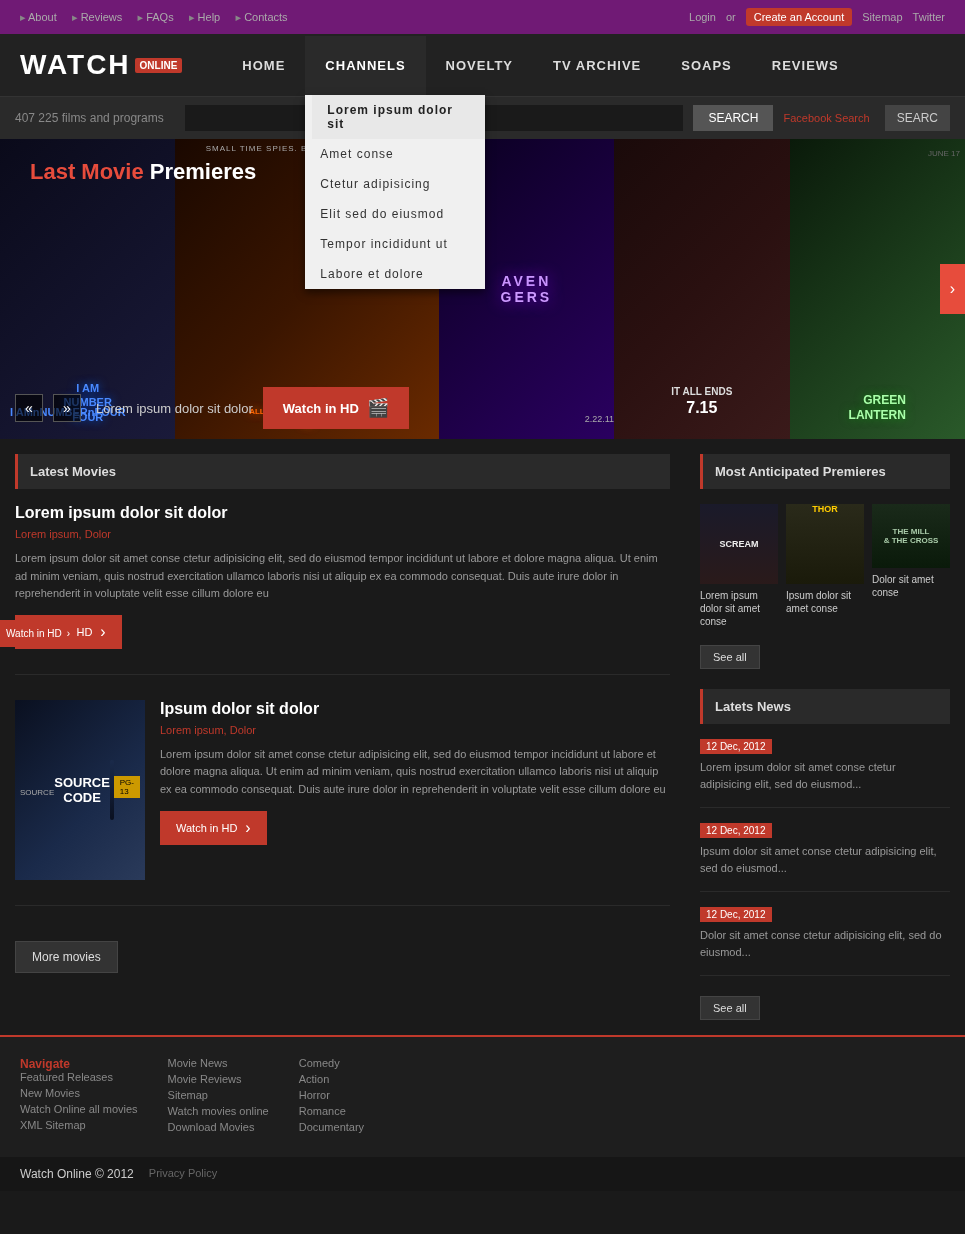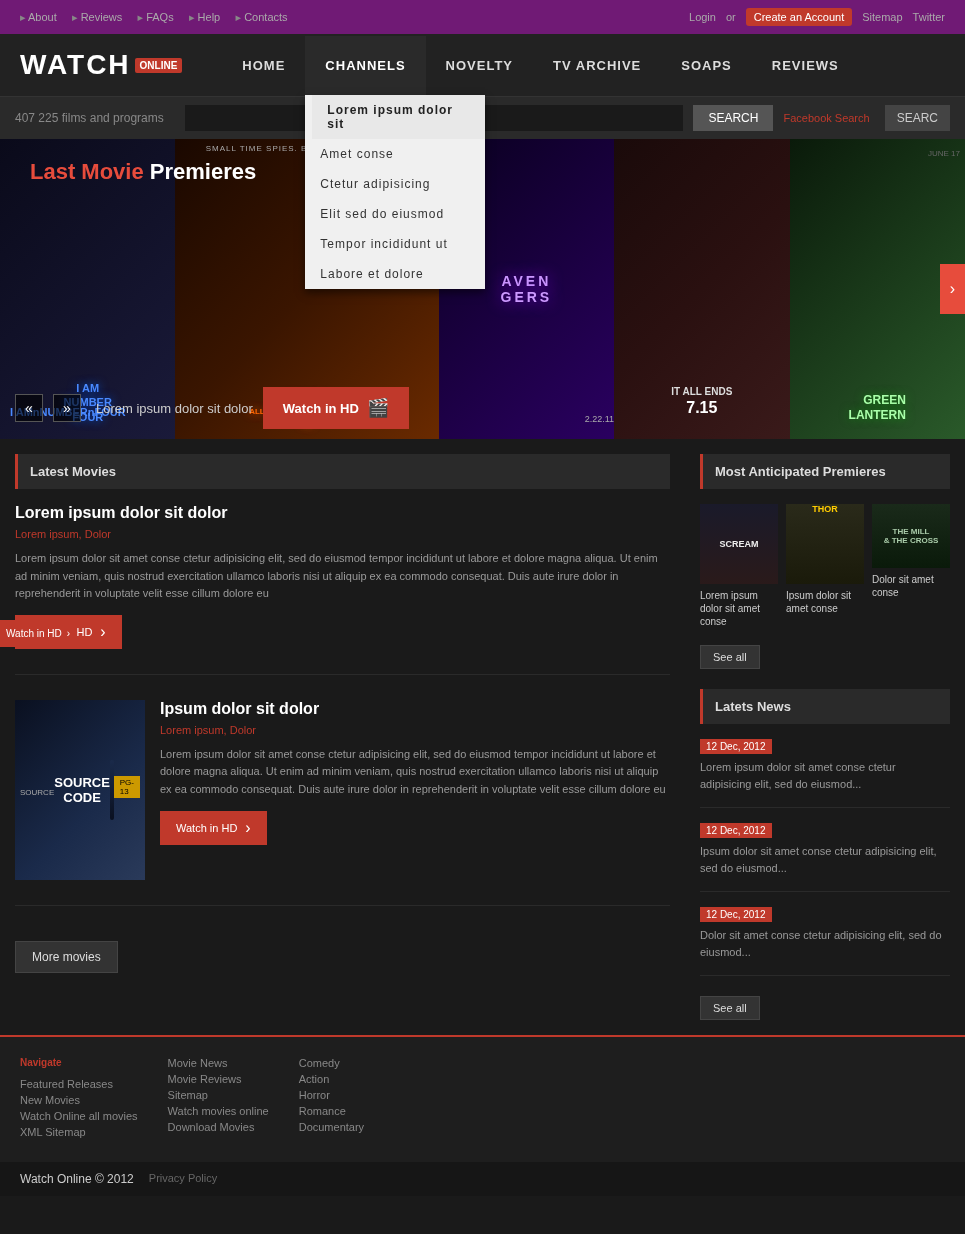--- a/index.html
+++ b/index.html
@@ -74,21 +74,21 @@
     .see-all-btn { background: #333; color: #ddd; border: 1px solid #444; padding: 5px 12px; font-size: 11px; cursor: pointer; margin-top: 5px; }
 
     
     .news-item { margin-bottom: 15px; padding-bottom: 15px; border-bottom: 1px solid #2a2a2a; }
     .news-date { background: #c0392b; color: #fff; font-size: 10px; padding: 2px 6px; display: inline-block; margin-bottom: 5px; }
     .news-text { color: #999; font-size: 11px; line-height: 1.5; }
 
     
     .footer { background: #1e1e1e; padding: 20px 20px; border-top: 2px solid #c0392b; }
     .footer-grid { display: flex; gap: 30px; }
-    .footer-col h4 { color: #c0392b; font-size: 10px; margin-bottom: 10px; }
+    .footer-col h4 { color: #c0392b; font-size: 12px; }
     .footer-col a { display: block; color: #888; text-decoration: none; font-size: 11px; margin-bottom: 4px; }
     .footer-bottom { background: #161616; padding: 10px 20px; display: flex; gap: 15px; }
     .footer-bottom a { color: #666; text-decoration: none; font-size: 11px; }
 
     
     .poster-eagle { background: linear-gradient(to bottom, #1a1a1a 0%, #2a3a2a 40%, #1a2a1a 100%); display: flex; align-items: center; justify-content: center; }
     .poster-source { background: linear-gradient(135deg, #0a1020 0%, #1a2a4a 60%, #2a3a5a 100%); display: flex; align-items: center; justify-content: center; }
     .poster-ant1 { background: linear-gradient(to bottom, #1a1a2a 0%, #2a2a3a 100%); }
     .poster-ant2 { background: linear-gradient(to bottom, #2a1a1a 0%, #3a2a2a 100%); }
     .poster-ant3 { background: linear-gradient(to bottom, #1a2a1a 0%, #2a3a2a 100%); }

